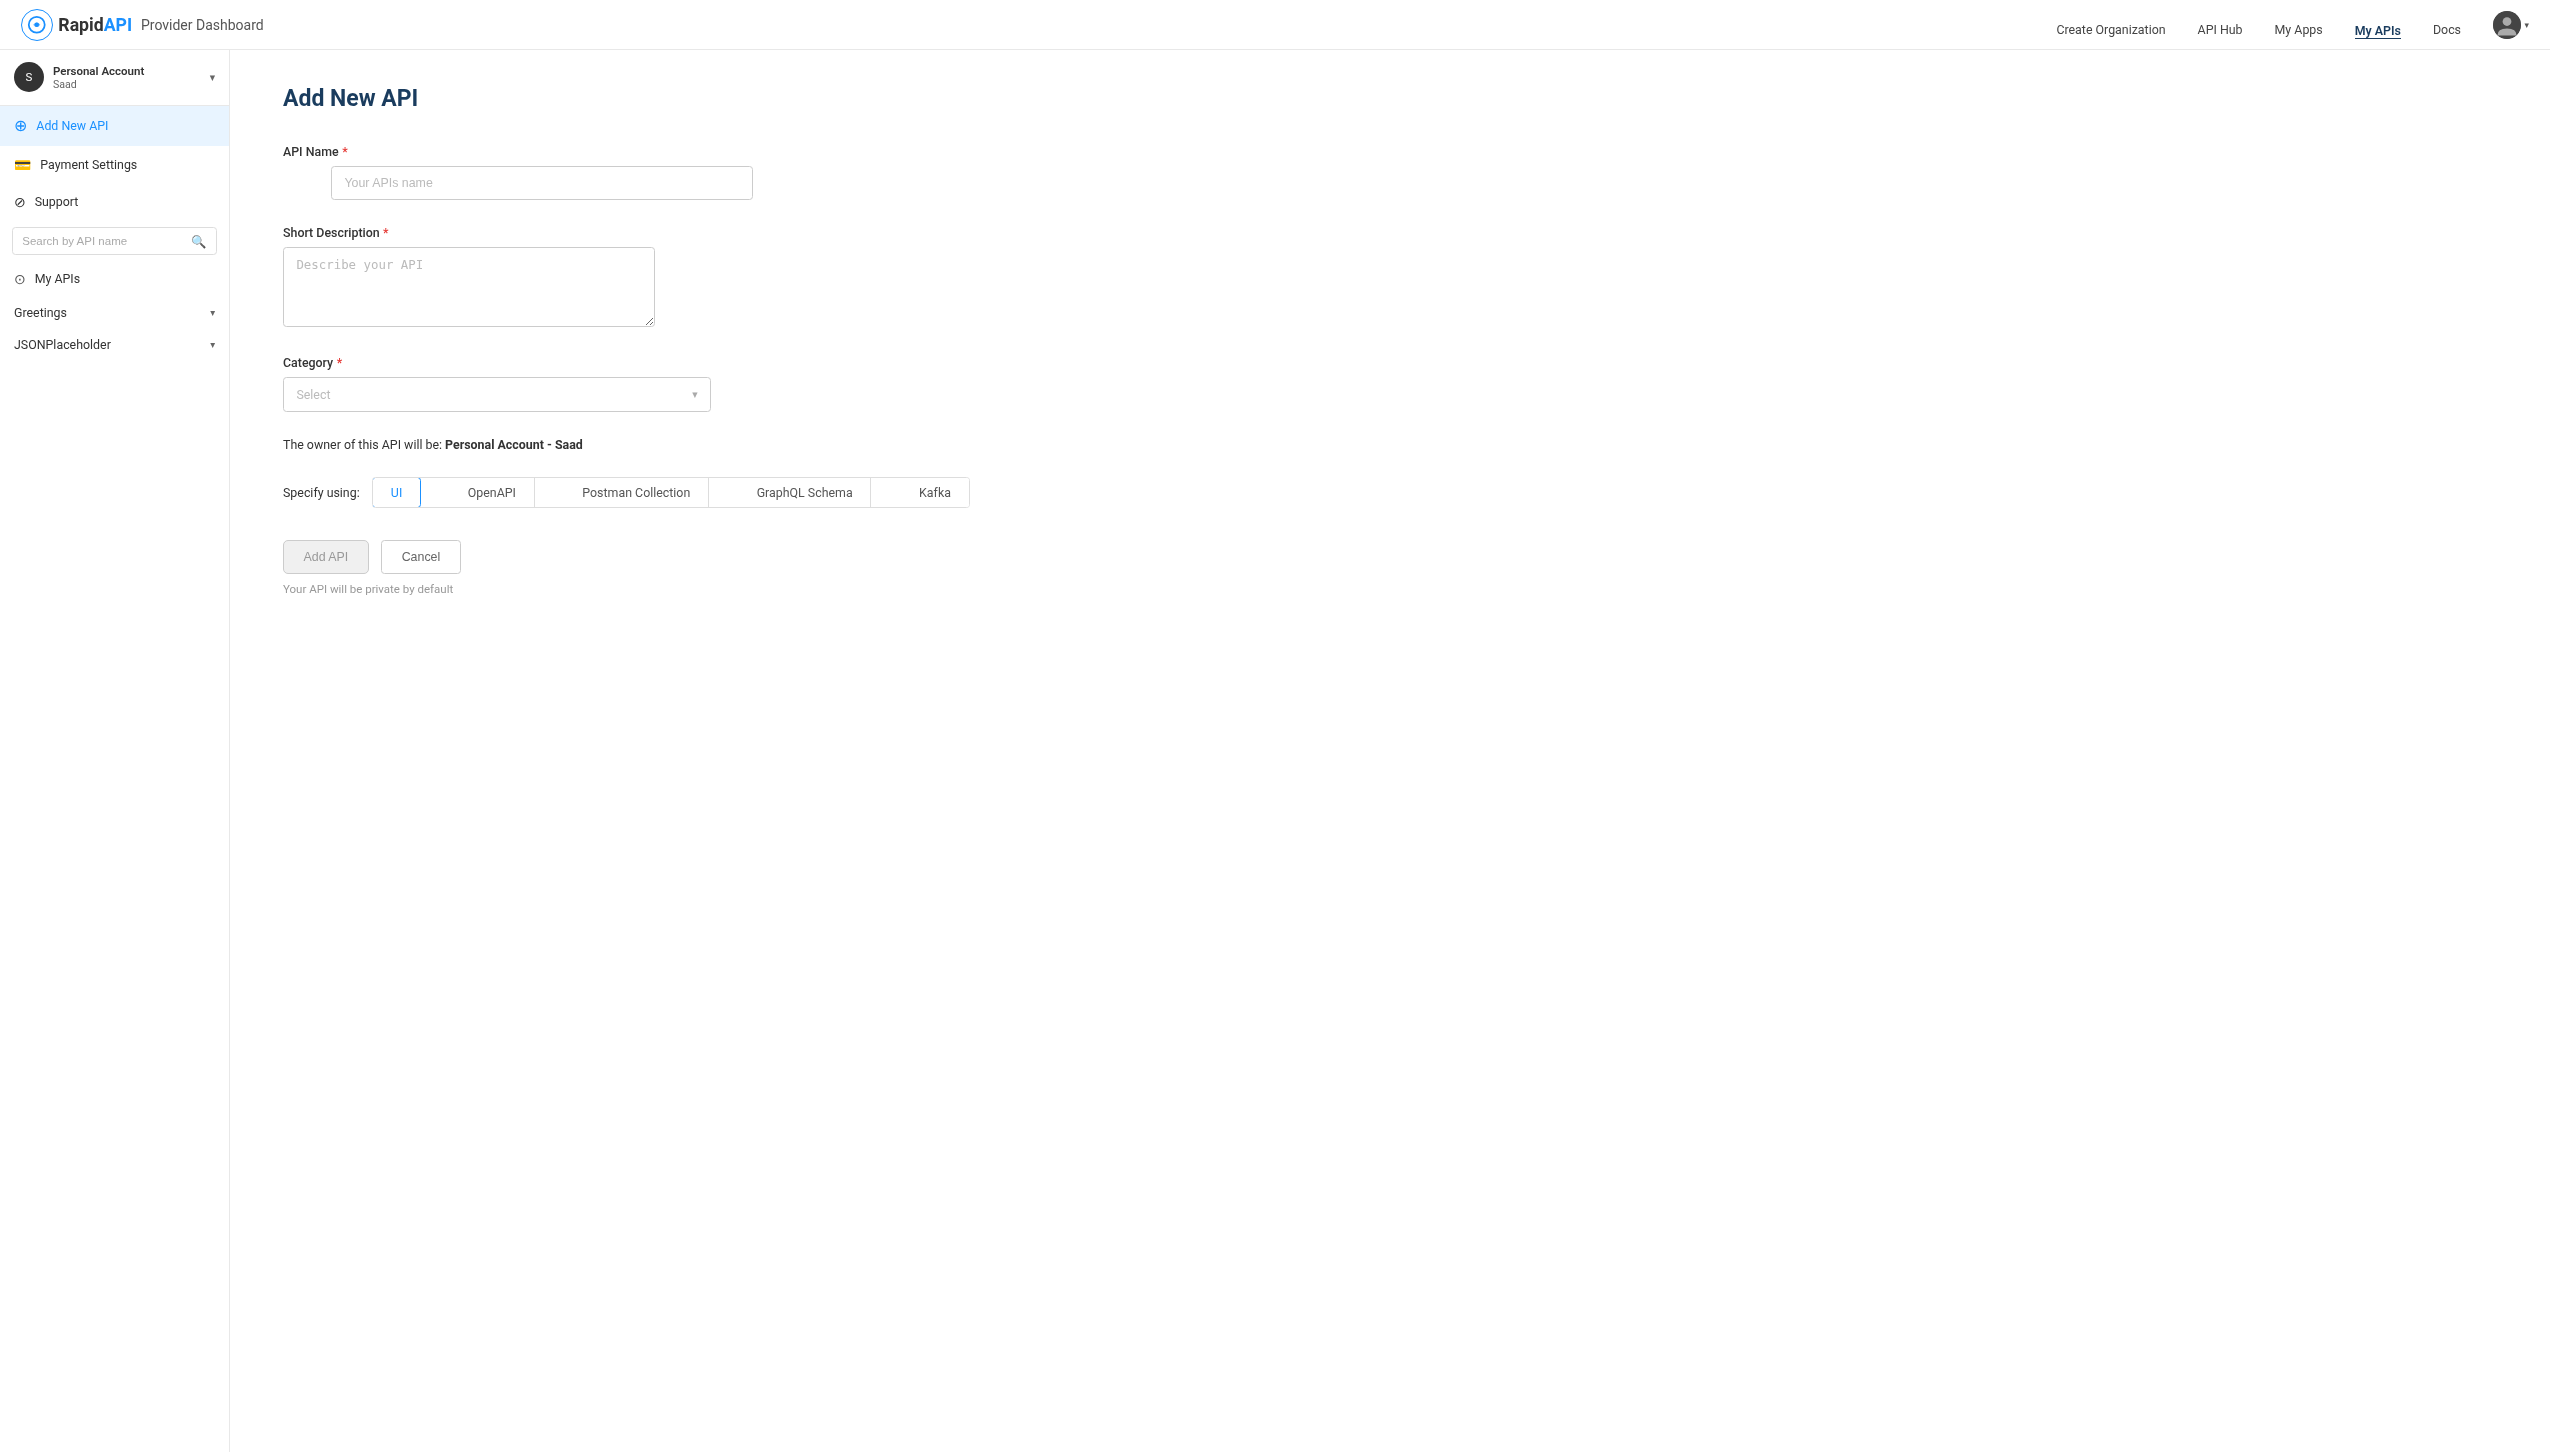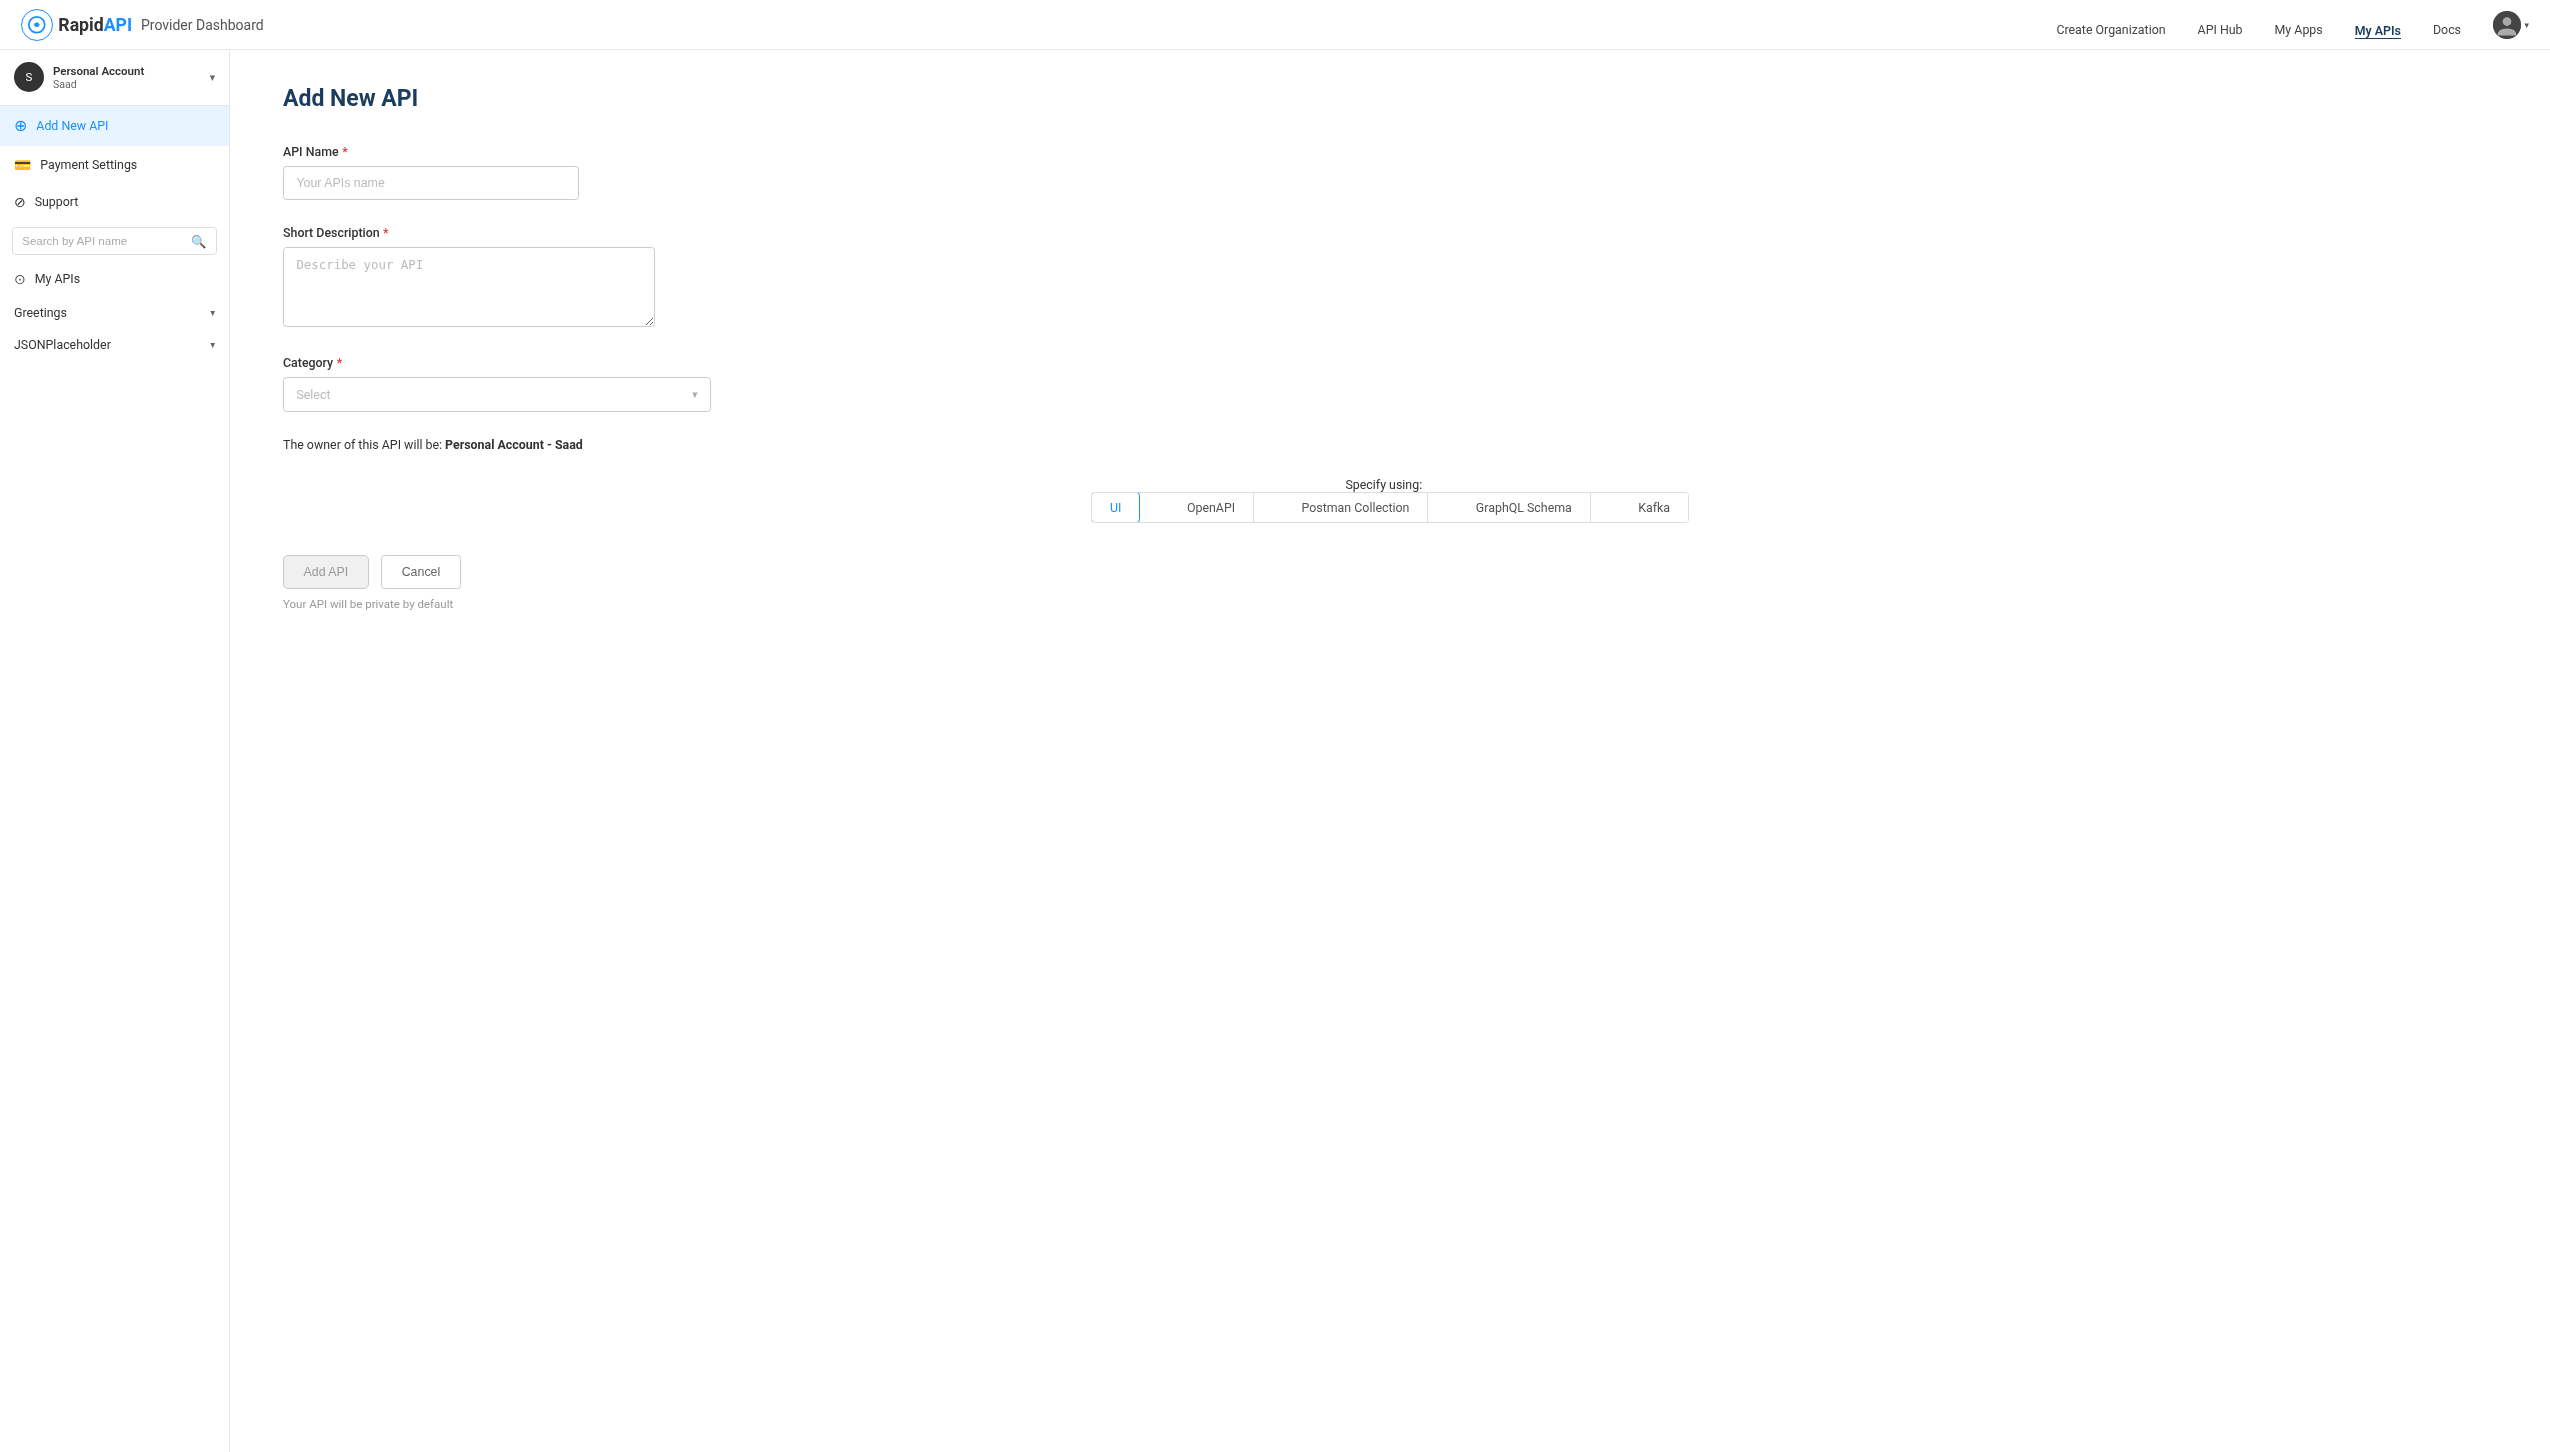--- a/index.html
+++ b/index.html
@@ -247,27 +247,28 @@
       color: #333;
       margin-bottom: 7px;
     }
 
     .required-star {
       color: #e53935;
       font-size: 12.4px;
     }
 
     .form-input {
-      width: 296px;
+      width: 422px;
       padding: 8.9px 12.4px;
       border: 0.9px solid #ccc;
       border-radius: 3.5px;
       font-size: 12.4px;
       color: #333;
       outline: none;
+      margin-left: 48px;
     }
 
     .form-input::placeholder {
       color: #bbb;
     }
 
     .form-textarea {
       width: 372px;
       padding: 8.9px 12.4px;
       border: 0.9px solid #ccc;
@@ -306,21 +307,20 @@
     .owner-text strong {
       font-weight: 700;
       color: #333;
     }
 
     .specify-row {
       display: flex;
       align-items: center;
       gap: 0;
       margin-bottom: 32px;
-      flex-direction: column;
     }
 
     .specify-label {
       font-size: 12.4px;
       color: #333;
       margin-right: 12.4px;
     }
 
     .specify-tabs {
       display: flex;

